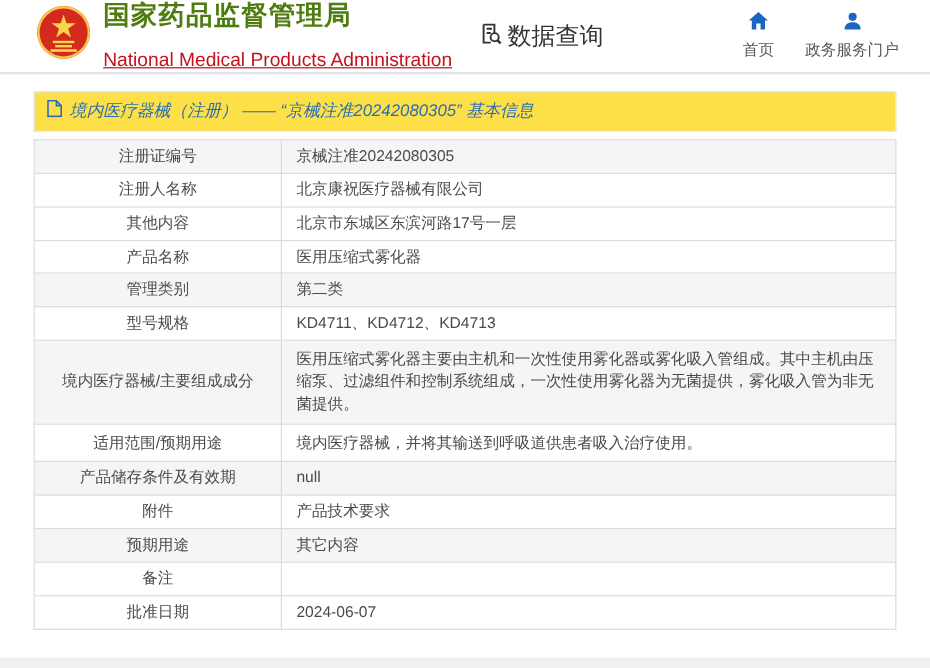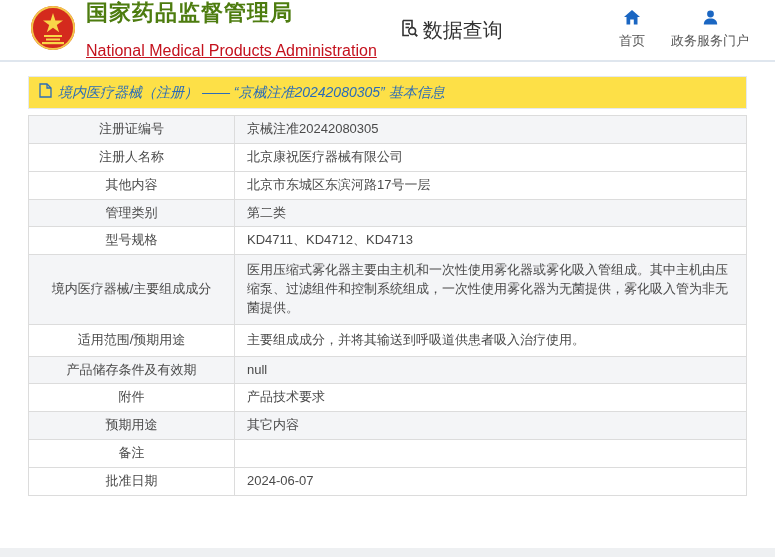--- a/index.html
+++ b/index.html
@@ -124,35 +124,39 @@
         <td class="val">京械注准20242080305</td>
       </tr>
       <tr>
         <td class="lbl">注册人名称</td>
         <td class="val">北京康祝医疗器械有限公司</td>
       </tr>
       <tr>
         <td class="lbl">其他内容</td>
         <td class="val">北京市东城区东滨河路17号一层</td>
       </tr>
+      <tr>
+        <td class="lbl">产品名称</td>
+        <td class="val">医用压缩式雾化器</td>
+      </tr>
       <tr class="shaded">
         <td class="lbl">管理类别</td>
         <td class="val">第二类</td>
       </tr>
       <tr>
         <td class="lbl">型号规格</td>
         <td class="val">KD4711、KD4712、KD4713</td>
       </tr>
       <tr class="shaded tall">
         <td class="lbl">境内医疗器械/主要组成成分</td>
         <td class="val">医用压缩式雾化器主要由主机和一次性使用雾化器或雾化吸入管组成。其中主机由压缩泵、过滤组件和控制系统组成，一次性使用雾化器为无菌提供，雾化吸入管为非无菌提供。</td>
       </tr>
       <tr class="tall">
         <td class="lbl">适用范围/预期用途</td>
-        <td class="val">主要组成成分，并将其输送到呼吸道供患者吸入治疗使用。</td>
+        <td class="val">境内医疗器械，并将其输送到呼吸道供患者吸入治疗使用。</td>
       </tr>
       <tr class="shaded">
         <td class="lbl">产品储存条件及有效期</td>
         <td class="val">null</td>
       </tr>
       <tr>
         <td class="lbl">附件</td>
         <td class="val">产品技术要求</td>
       </tr>
       <tr class="shaded">

